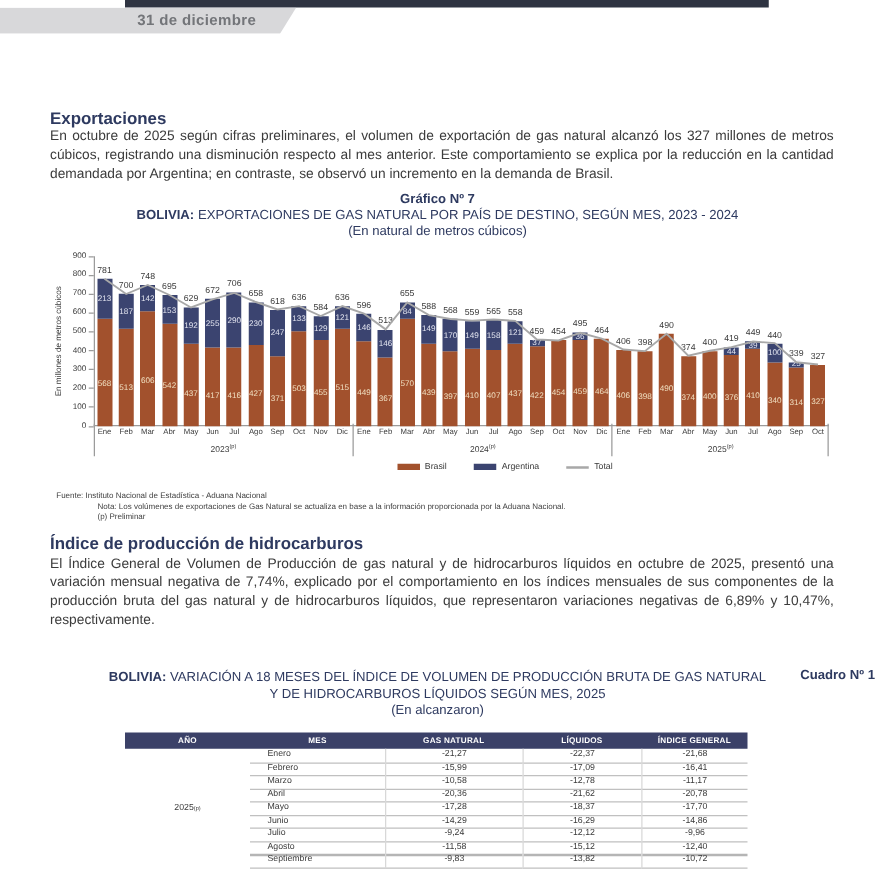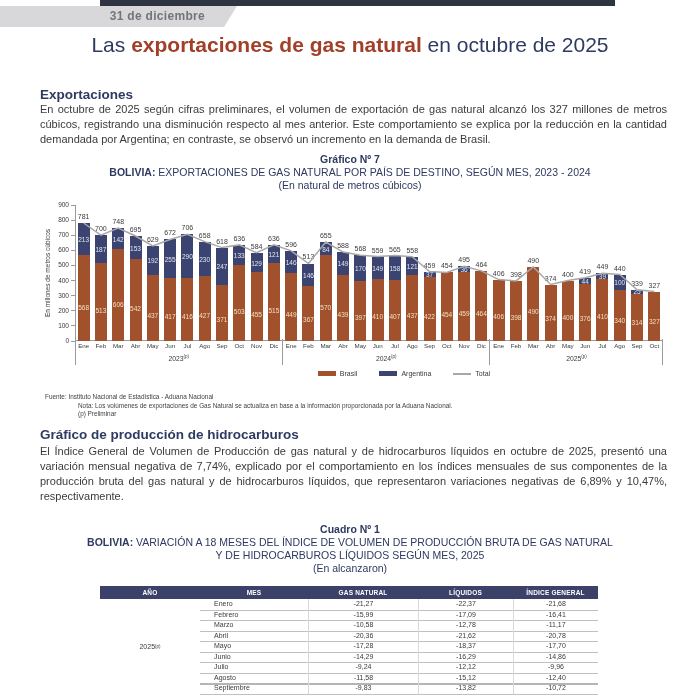--- a/index.html
+++ b/index.html
@@ -69,21 +69,20 @@
 </style>
 </head>
 <body>
 
 <div class="abs topbar"></div>
 <div class="abs ribbon">
   <span>31 de diciembre</span>
 </div>
 
 <div class="abs main-title">
-  <div><span>Las </span><span class="em">exportaciones de gas natural</span><span> en octubre de 2025</span></div>
 </div>
 
 <div class="abs sec-heading" style="top:87px;">Exportaciones</div>
 <div class="abs body-text" style="top:102px;">En octubre de 2025 según cifras preliminares, el volumen de exportación de gas natural alcanzó los 327 millones de metros cúbicos, registrando una disminución respecto al mes anterior. Este comportamiento se explica por la reducción en la cantidad demandada por Argentina; en contraste, se observó un incremento en la demanda de Brasil.</div>
 
 <div class="abs center-head" style="top:153px;font-weight:bold;">Gráfico Nº 7</div>
 <div class="abs center-head" style="top:166px;"><b>BOLIVIA:</b><span> EXPORTACIONES DE GAS NATURAL POR PAÍS DE DESTINO, SEGÚN MES, 2023 - 2024</span></div>
 <div class="abs center-head" style="top:179px;">(En natural de metros cúbicos)</div>
 
 <div class="abs plot">
@@ -390,24 +389,24 @@
     <div class="legend-item">
       <div class="sw-line" style="background: rgb(168, 168, 168);"></div>
       <div>Total</div>
     </div>
   </div>
 
 <div class="footnote" style="left:45px;top:393px;">Fuente: Instituto Nacional de Estadística - Aduana Nacional</div>
 <div class="footnote" style="left:78px;top:401.5px;">Nota:  Los volúmenes de exportaciones de Gas Natural se actualiza en base a la información proporcionada por la Aduana Nacional.</div>
 <div class="footnote" style="left:78px;top:410px;">(p) Preliminar</div>
 
-<div class="abs sec-heading" style="top:427px;">Gráfico de producción de hidrocarburos</div>
+<div class="abs sec-heading" style="top:427px;">Índice de producción de hidrocarburos</div>
 <div class="abs body-text" style="top:444px;">El Índice General de Volumen de Producción de gas natural y de hidrocarburos líquidos en octubre de 2025, presentó una variación mensual negativa de 7,74%, explicado por el comportamiento en los índices mensuales de sus componentes de la producción bruta del gas natural y de hidrocarburos líquidos, que representaron variaciones negativas de 6,89% y 10,47%, respectivamente.</div>
 
-<div class="abs center-head" style="top:523px;font-weight:bold;">Cuadro Nº 1</div>
+<div class="abs center-head" style="top:534px;font-weight:bold;text-align:right;">Cuadro Nº 1</div>
 <div class="abs center-head" style="top:536px;"><b>BOLIVIA:</b><span> VARIACIÓN A 18 MESES DEL ÍNDICE DE VOLUMEN DE PRODUCCIÓN BRUTA DE GAS NATURAL</span></div>
 <div class="abs center-head" style="top:549px;">Y DE HIDROCARBUROS LÍQUIDOS SEGÚN MES, 2025</div>
 <div class="abs center-head" style="top:562px;">(En alcanzaron)</div>
 
 <div class="abs tbl">
   <div class="thead">
       <div class="th">AÑO</div>
       <div class="th">MES</div>
       <div class="th">GAS NATURAL</div>
       <div class="th">LÍQUIDOS</div>

